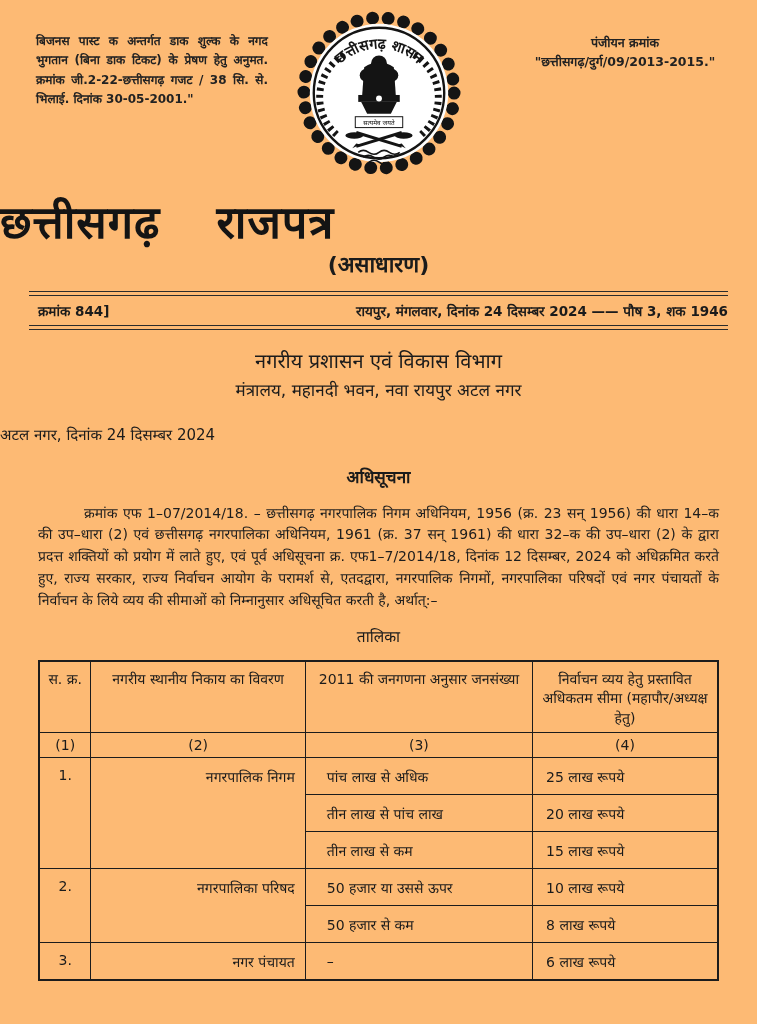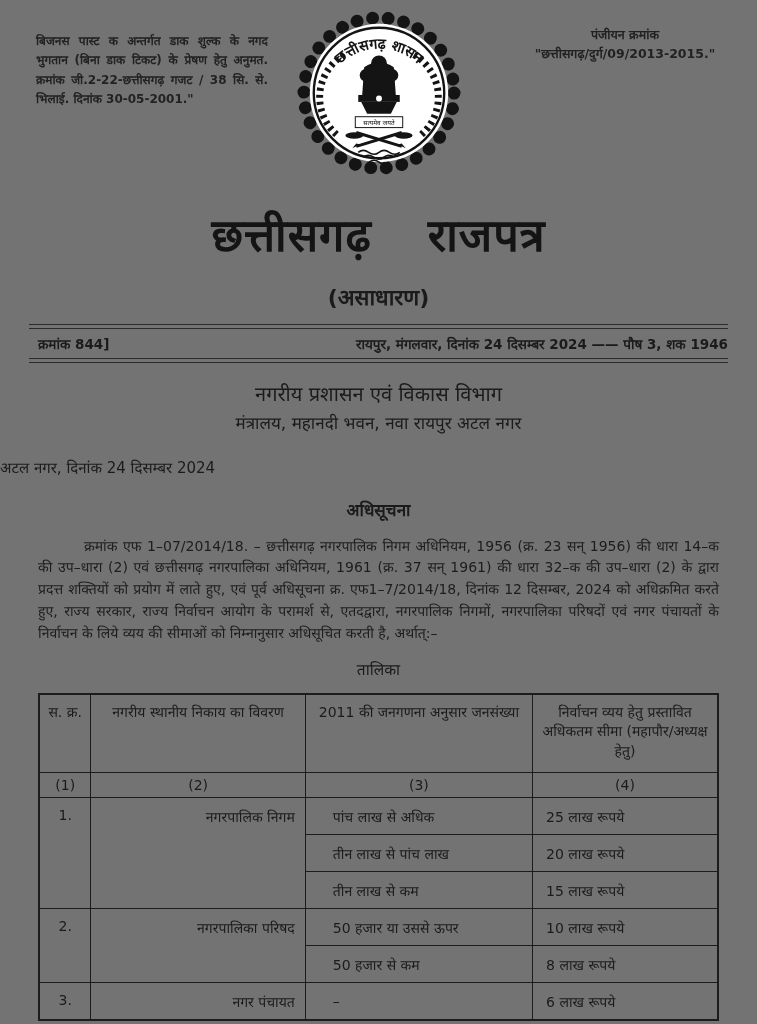--- a/index.html
+++ b/index.html
@@ -1,46 +1,46 @@
 <!DOCTYPE html>
 <html lang="hi"><head>
 <meta charset="utf-8">
 <style>
   html,body{margin:0;padding:0;background:#ffffff;}
   .page{
     position:relative;
     width:757px;height:1024px;
     margin:0 auto;
-    background:#737373;
+    background:#fdba74;
     color:#1b1b1b;
     font-family:"DejaVu Sans","Liberation Sans",sans-serif;
     overflow:hidden;
     box-sizing:border-box;
   }
   
   .masthead{position:relative;height:192px;}
   .permit{
     position:absolute;left:36px;top:32px;width:232px;
     font-size:12px;font-weight:700;line-height:1.62;
     color:#222;text-align:justify;
   }
   .emblem{position:absolute;left:50%;top:6px;transform:translateX(-50%);}
   .registration{
-    position:absolute;right:14px;top:26px;width:236px;
+    position:absolute;right:14px;top:34px;width:236px;
     text-align:center;font-weight:700;color:#222;
   }
   .registration .reg-label{font-size:12.5px;line-height:1.5;}
   .registration .reg-number{font-size:12.5px;line-height:1.5;}
   
   .title-row{
-    display:flex;justify-content:center;gap:56px;
+    display:flex;justify-content:flex-start;gap:56px;
     font-size:45px;font-weight:800;letter-spacing:1px;
-    line-height:1.1;margin-top:19px;color:#141414;
-  }
-  .edition{text-align:center;font-size:22px;font-weight:700;margin-top:20px;}
+    line-height:1.1;margin-top:6px;color:#141414;
+  }
+  .edition{text-align:center;font-size:22px;font-weight:700;margin-top:0;}
   .published{text-align:center;font-size:19px;font-weight:700;margin-top:7px;}
   
   .rule-double{height:3px;margin:0 29px;border-top:1.6px solid #2b2b2b;border-bottom:1px solid #2b2b2b;}
   .rule-top{margin-top:13px;}
   .gazette-line{position:relative;height:27px;margin:1px 29px;font-size:13.5px;font-weight:700;}
   .gazette-serial{position:absolute;left:9px;top:5px;}
   .gazette-date{position:absolute;left:17px;right:0;top:5px;text-align:right;}
   
   .dept-name{text-align:center;font-size:20px;margin-top:17px;font-weight:500;}
   .dept-addr{text-align:center;font-size:17px;margin-top:4px;font-weight:500;}
@@ -52,28 +52,28 @@
     text-align:justify;text-indent:46px;color:#1d1d1d;
   }
   .table-title{text-align:center;font-size:15.5px;margin-top:10px;font-weight:500;}
   
   table.limits{
     width:681px;margin:13px auto 0 auto;
     border-collapse:collapse;border:2px solid #1c1c1c;
     font-size:14px;color:#1b1b1b;
   }
   table.limits th,table.limits td{border:1.5px solid #1c1c1c;box-sizing:border-box;}
-  th.h{font-weight:500;text-align:center;vertical-align:top;padding:8px 8px 11px 8px;line-height:1.4;}
+  th.h{font-weight:500;text-align:center;vertical-align:top;padding:8px 8px 4px 8px;line-height:1.4;}
   tr.hdr{height:66px;}
   tr.nums{height:25px;}
   tr.nums td{text-align:center;padding:2px;font-weight:500;}
   tr.body-row{height:37px;}
   td.c-sno{width:52px;text-align:center;vertical-align:top;padding-top:9px;font-weight:500;}
   td.c-body{width:215px;text-align:right;vertical-align:top;padding:9px 10px 4px 13px;font-weight:500;}
-  td.c-pop{width:228px;text-align:left;padding:4px 10px 4px 27px;font-weight:500;}
+  td.c-pop{width:228px;text-align:left;padding:4px 10px 4px 21px;font-weight:500;}
   td.c-lim{width:186px;text-align:left;padding:4px 10px 4px 13px;font-weight:500;}
 </style>
 </head>
 <body>
 
 <div class="page">
 
   <header class="masthead">
     <div class="permit">बिजनस पास्ट क अन्तर्गत डाक शुल्क के नगद भुगतान (बिना डाक टिकट) के प्रेषण हेतु अनुमत. क्रमांक जी.2-22-छत्तीसगढ़ गजट / 38 सि. से. भिलाई. दिनांक 30-05-2001."</div>
 

